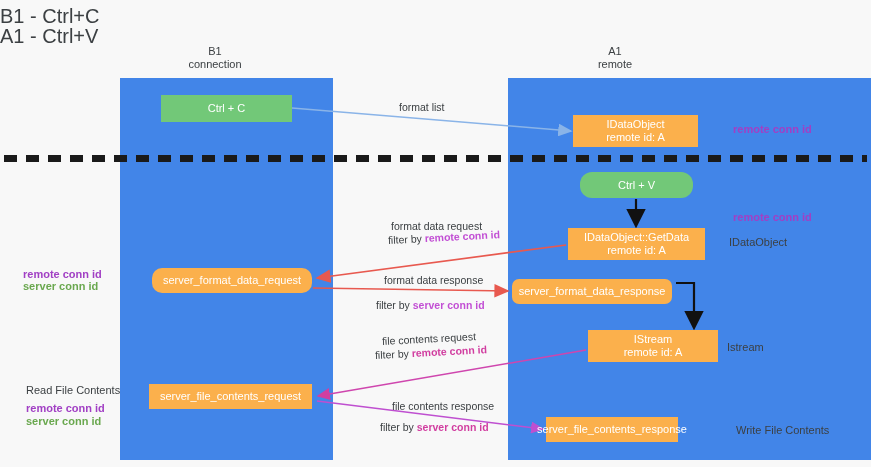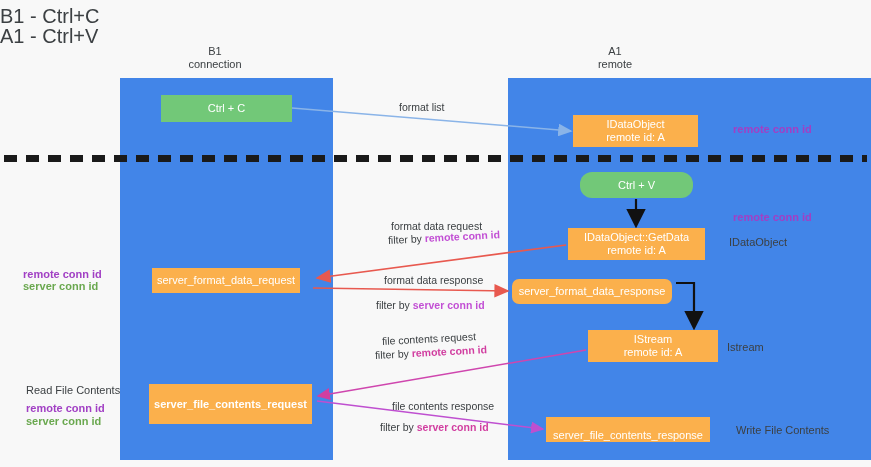--- a/index.html
+++ b/index.html
@@ -43,25 +43,25 @@
     box-sizing:border-box;
   }
   .box.green{background:#72c878;}
   .box.orange{background:#fbb04c;}
   .box .ln{display:block;white-space:nowrap;}
 
   #box-ctrlc{left:161px;top:95px;width:131px;height:27px;}
   #box-dataobject{left:573px;top:115px;width:125px;height:32px;}
   #box-ctrlv{left:580px;top:172px;width:113px;height:26px;border-radius:12px;}
   #box-getdata{left:568px;top:228px;width:137px;height:32px;}
-  #box-fmt-req{left:152px;top:268px;width:148px;height:25px;}
+  #box-fmt-req{left:152px;top:268px;width:160px;height:25px;border-radius:10px;}
   #box-fmt-resp{left:512px;top:279px;width:160px;height:25px;border-radius:7px;}
   #box-istream{left:588px;top:330px;width:130px;height:32px;}
-  #box-file-req{left:149px;top:384px;width:163px;height:40px;font-weight:bold;}
-  #box-file-resp{left:546px;top:417px;width:164px;height:25px;justify-content:flex-end;}
+  #box-file-req{left:149px;top:384px;width:163px;height:25px;}
+  #box-file-resp{left:546px;top:417px;width:132px;height:25px;}
 
   
   .side-label{
     position:absolute;font-size:11px;color:#3c4043;white-space:nowrap;
   }
   .side-label.purple{color:#a13fc4;font-weight:bold;}
   .side-label.green{color:#6aa84f;font-weight:bold;}
   #lbl-remote-1{left:733px;top:123px;}
   #lbl-remote-2{left:733px;top:211px;}
   #lbl-dataobject{left:729px;top:236px;}

